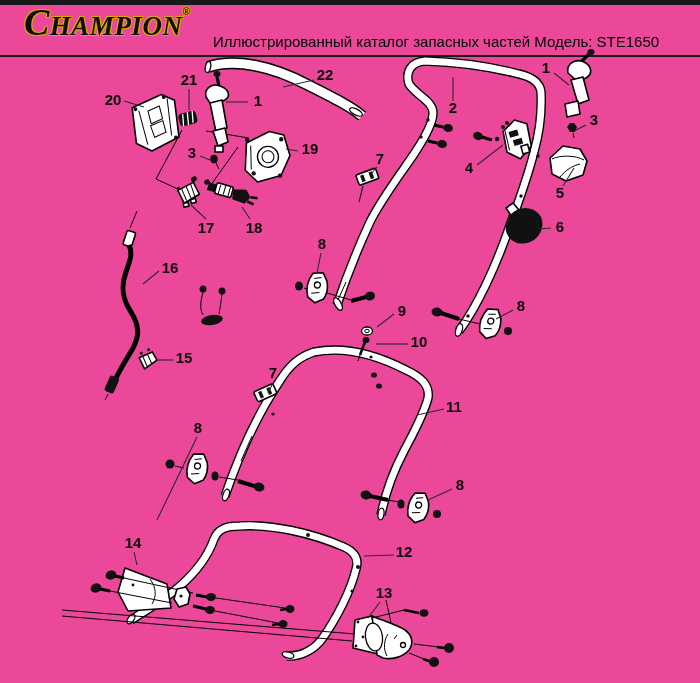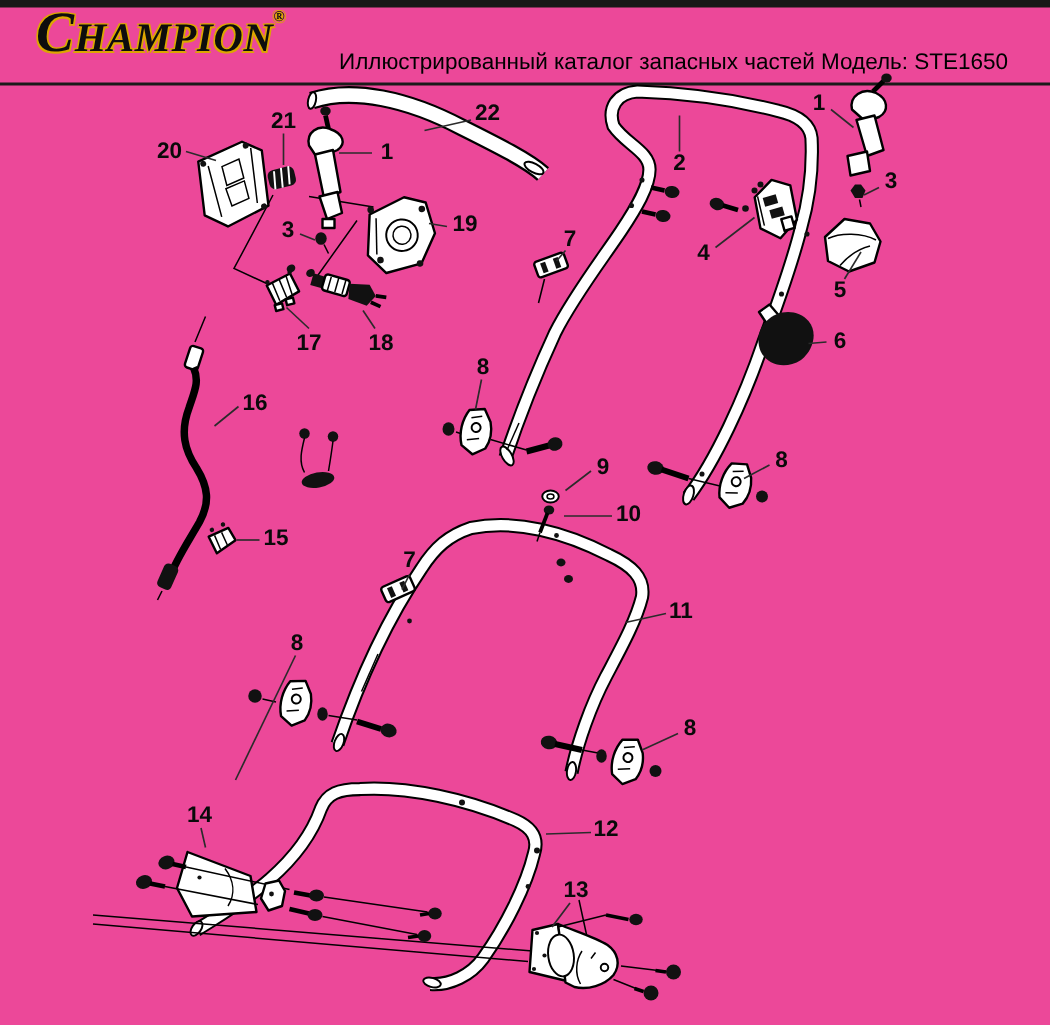--- a/index.html
+++ b/index.html
@@ -8,21 +8,21 @@
   .topbar{position:absolute;left:0;top:0;width:700px;height:5px;background:#181818;}
   .logo{position:absolute;left:24px;top:7px;width:190px;}
   .logo-main{font-family:"Liberation Serif",serif;font-style:italic;font-weight:bold;
      font-size:27px;line-height:30px;color:#0d0d0d;letter-spacing:.5px;white-space:nowrap;
      text-shadow:-1px -1px 0 #d9aookie;-webkit-text-stroke:0;}
   .gold-outline{text-shadow:-1px -1px 0 #dca700,1px -1px 0 #dca700,-1px 1px 0 #dca700,1px 1px 0 #dca700;}
   .logo-c{font-size:38px;}
   .logo-reg{font-size:10px;vertical-align:top;line-height:10px;}
   .logo-tagline{font-family:"Liberation Serif",serif;font-style:italic;font-weight:bold;
      font-size:17px;margin:-6px 0 0 42px;color:#0d0d0d;white-space:nowrap;}
-  .doc-title{position:absolute;left:226px;top:33px;width:470px;font-size:15px;color:#000;}
+  .doc-title{position:absolute;left:213px;top:33px;width:470px;font-size:15px;color:#000;}
   .rule{position:absolute;left:0;top:55px;width:700px;height:2px;background:#1a1a1a;}
   svg{position:absolute;left:0;top:0;}
   
   .to{fill:none;stroke:#000;stroke-width:9.5;}
   .ti{fill:none;stroke:#fff;stroke-width:6.8;}
   .to22{fill:none;stroke:#000;stroke-width:12;}
   .ti22{fill:none;stroke:#fff;stroke-width:9;}
   .part{fill:#fff;stroke:#000;stroke-width:1.6;stroke-linejoin:round;}
   .cap{fill:#fff;stroke:#000;stroke-width:1.3;}
   .dark{fill:#111;stroke:none;}

